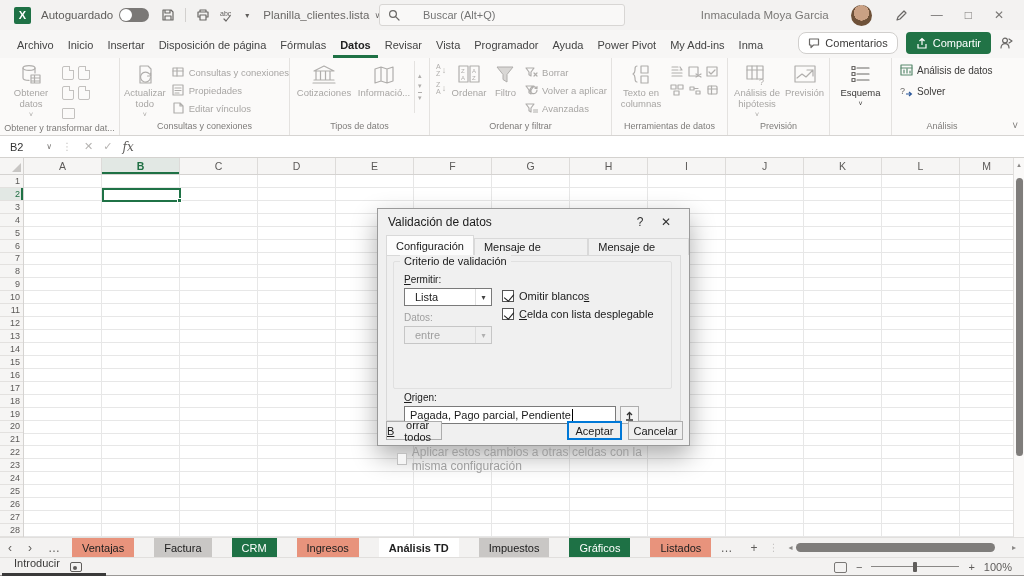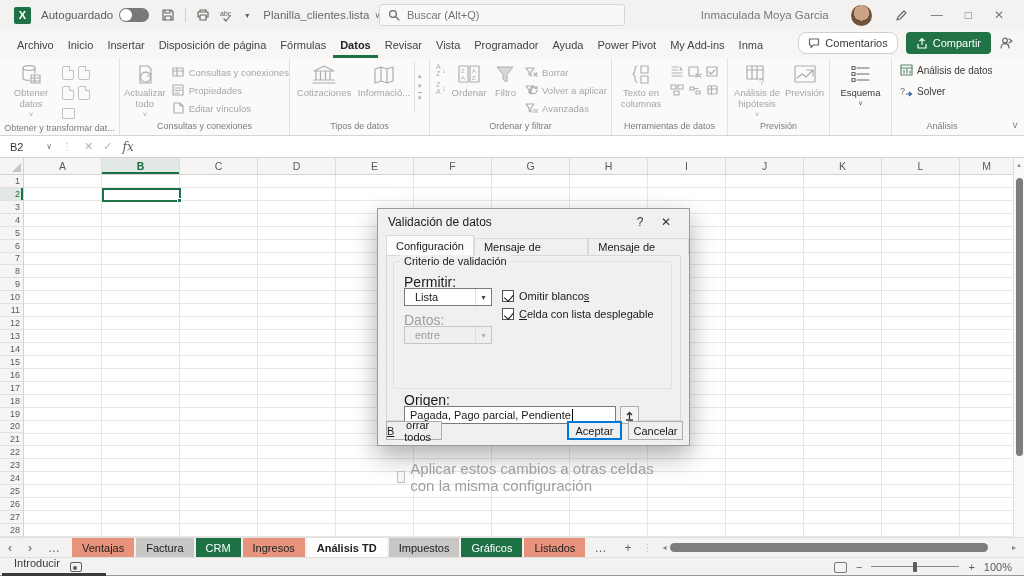--- a/index.html
+++ b/index.html
@@ -9,21 +9,21 @@
 
   
   .titlebar{position:absolute;top:0;left:0;width:100%;height:30px;background:#f3f2f1;display:flex;align-items:center;color:#5f5d5b;font-size:11.5px}
   .xl-logo{width:17px;height:17px;background:#1e7145;border-radius:2px;color:#fff;font-size:11px;font-weight:bold;display:flex;align-items:center;justify-content:center;margin:0 10px 0 14px}
   .autosave{display:flex;align-items:center;gap:6px}
   .toggle{width:30px;height:14px;border-radius:7px;background:#7a7876;position:relative}
   .toggle .knob{position:absolute;left:1px;top:1px;width:12px;height:12px;border-radius:50%;background:#fff}
   .qat{display:flex;align-items:center;gap:10px;margin-left:12px;color:#5f5d5b}
   .qat .sep{width:1px;height:14px;background:#d2d0ce}
   .fname{margin-left:14px;color:#6a6866;display:flex;align-items:center;gap:5px}
-  .searchbox{position:absolute;left:379px;top:4px;width:246px;height:22px;background:#f9f8f7;border:1px solid #d8d6d4;border-radius:3px;display:flex;align-items:center;padding:0 8px;gap:7px}
+  .searchbox{position:absolute;left:379px;top:4px;width:246px;height:22px;background:#f9f8f7;border:1px solid #d8d6d4;border-radius:3px;display:flex;align-items:center;padding:0 8px;gap:23px}
   .searchbox input{border:none;outline:none;background:transparent;font-size:11px;color:#7a7876;width:180px;font-family:"Liberation Sans",sans-serif}
   .tb-right{position:absolute;right:0;top:0;height:30px;display:flex;align-items:center;gap:22px;padding-right:20px;color:#7a7876}
   .avatar{width:21px;height:21px;border-radius:50%;background:radial-gradient(circle at 50% 38%,#caa184 0 45%,#6e5138 46% 100%)}
   .winbtn{font-size:12px;color:#7a7876}
 
   
   .tabrow{position:absolute;top:30px;left:0;width:100%;height:28px;background:#f7f6f5;display:flex;align-items:flex-end}
   .rtabs{display:flex;align-items:flex-end;height:100%;padding-left:10px}
   .rtab{font-size:11px;color:#444;padding:6px 7px 7px;white-space:nowrap}
   .rtab.active{color:#222;font-weight:bold;box-shadow:inset 0 -3px 0 #1e7145}
@@ -81,21 +81,21 @@
       repeating-linear-gradient(to bottom,transparent 0 calc(var(--rh) - 1px),#e7e7e7 calc(var(--rh) - 1px) var(--rh));}
   .selcell{position:absolute;left:78px;top:var(--rh);width:79px;height:calc(var(--rh) + 1px);border:2px solid #1f7246;background:#fff}
   .fillhandle{position:absolute;right:-3px;bottom:-3px;width:5px;height:5px;background:#1f7246;border:1px solid #fff}
   .vscroll{position:absolute;top:0;right:0;width:11px;bottom:0;background:#faf9f8;border-left:1px solid #e1dfdd;display:flex;flex-direction:column;align-items:center}
   .vscroll .varr{font-size:7px;color:#8a8886;height:14px;display:flex;align-items:center}
   .vthumb{width:7px;height:278px;margin-top:6px;background:#7f7d7b;border-radius:4px}
 
   
   .sheetbar{position:absolute;top:537px;left:0;width:100%;height:20px;background:#f3f2f1;border-top:1px solid #e1dfdd;display:flex;align-items:center;font-size:11px}
   .snav{color:#605e5c;padding:0 8px;font-size:12px}
-  .stabs{display:flex;align-items:stretch;height:100%;gap:2px;margin-left:4px}
+  .stabs{display:flex;align-items:stretch;height:100%;gap:20px;margin-left:4px}
   .stab{display:flex;align-items:center;padding:0 10px;white-space:nowrap}
   .stab.active{font-weight:bold}
   .smore{color:#605e5c;padding:0 9px;font-size:12px}
   .sbar-sep{color:#c6c4c2;font-size:10px;padding:0 2px}
   .hscroll{flex:1;display:flex;align-items:center;gap:4px;padding:0 8px}
   .hsarr{color:#8a8886;font-size:8px}
   .htrack{flex:1;height:9px;display:flex;align-items:center}
   .hthumb{width:94%;height:9px;background:#7f7d7b;border-radius:5px}
 
   
@@ -116,34 +116,34 @@
   .dlg{position:absolute;left:377px;top:208px;width:313px;height:238px;background:#f0f0f0;border:1px solid #9a9a9a;box-shadow:0 10px 24px rgba(0,0,0,.32);font-size:11px;color:#1a1a1a;z-index:50}
   .dlg-title{height:26px;display:flex;align-items:center;padding:0 10px;font-size:12px}
   .dlg-title .t{flex:1}
   .dlg-title .tb{width:26px;text-align:center;color:#333;font-size:12px}
   .dlg-tabs{display:flex;align-items:flex-end;height:20px;padding-left:8px}
   .dtab{border:1px solid #d9d9d9;border-bottom:none;background:#f0f0f0;padding:2px 9px 3px;height:17px;color:#1a1a1a}
   .dtab.active{background:#fcfcfc;height:20px;position:relative;z-index:2;padding-top:4px}
   .dlg-page{position:absolute;left:8px;right:8px;top:46px;height:166px;border:1px solid #d9d9d9;background:#f0f0f0}
   .fset{position:absolute;left:6px;right:8px;top:5px;height:128px;border:1px solid #e0e0e0;border-radius:2px}
   .fset .legend{position:absolute;top:-7px;left:6px;background:#f0f0f0;padding:0 4px}
-  .flabel{position:absolute;font-size:14px}
+  .flabel{position:absolute;font-size:10px}
   .flabel.dis{color:#9e9e9e}
   .combo{position:absolute;width:88px;height:18px;background:#fff;border:1px solid #7a7a7a;display:flex;align-items:center;justify-content:space-between;padding-left:10px}
   .combo .ca{width:16px;height:100%;display:flex;align-items:center;justify-content:center;color:#444;font-size:8px;border-left:1px solid #e0e0e0}
   .combo.dis{background:#efefef;border-color:#c6c6c6;color:#9e9e9e}
   .combo.dis .ca{color:#b0b0b0;border-left-color:#dcdcdc}
   .chk{position:absolute;display:flex;align-items:center;gap:5px}
   .box{width:12px;height:12px;background:#fff;border:1px solid #555;position:relative}
   .box.checked::after{content:"";position:absolute;left:2.5px;top:0.5px;width:5px;height:8px;border:solid #222;border-width:0 1.6px 1.6px 0;transform:rotate(40deg)}
   .box.dis{border-color:#bfbfbf;background:#f5f5f5}
   .srcinput{position:absolute;left:10px;top:144px;width:212px;height:18px;background:#fff;border:1px solid #7a7a7a;display:flex;align-items:center;padding-left:5px;font-size:11px}
   .caret{width:1px;height:12px;background:#000;margin-left:1px}
   .rangebtn{position:absolute;left:226px;top:144px;width:19px;height:18px;border:1px solid #adadad;background:#f4f4f4;display:flex;align-items:center;justify-content:center}
-  .applyrow{position:absolute;left:10px;top:204px;color:#9e9e9e;font-size:15px}
+  .applyrow{position:absolute;left:10px;top:189px;color:#9e9e9e;font-size:12px}
   .dlg-btns{position:absolute;left:8px;right:8px;bottom:5px;height:19px}
   .dbtn{position:absolute;height:19px;background:#efefef;border:1px solid #adadad;font-size:11px;color:#1a1a1a;display:flex;align-items:center;justify-content:center;font-family:"Liberation Sans",sans-serif}
   .dbtn.default{border:2px solid #0078d7}
   u{text-decoration:underline}
 </style>
 </head>
 <body>
 
 <div class="screen">
 

